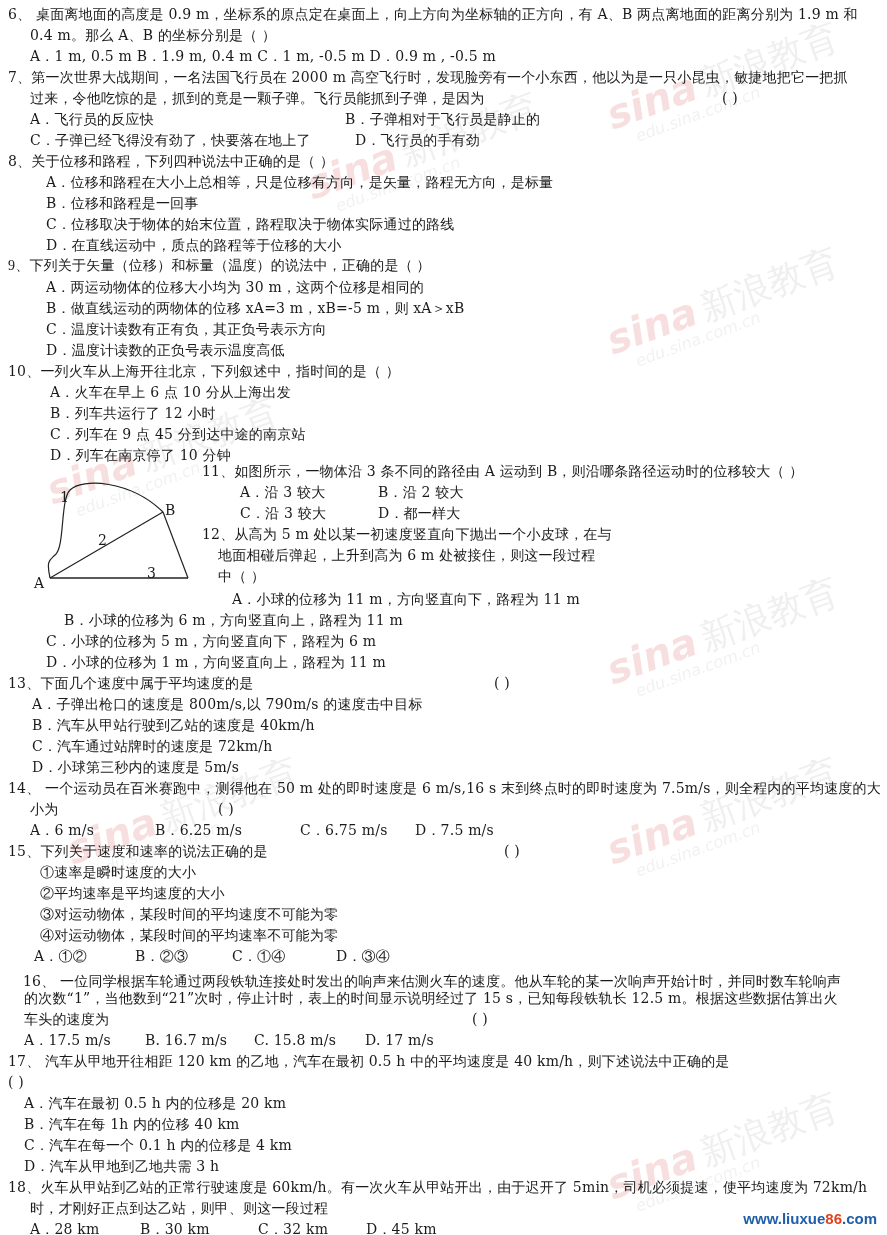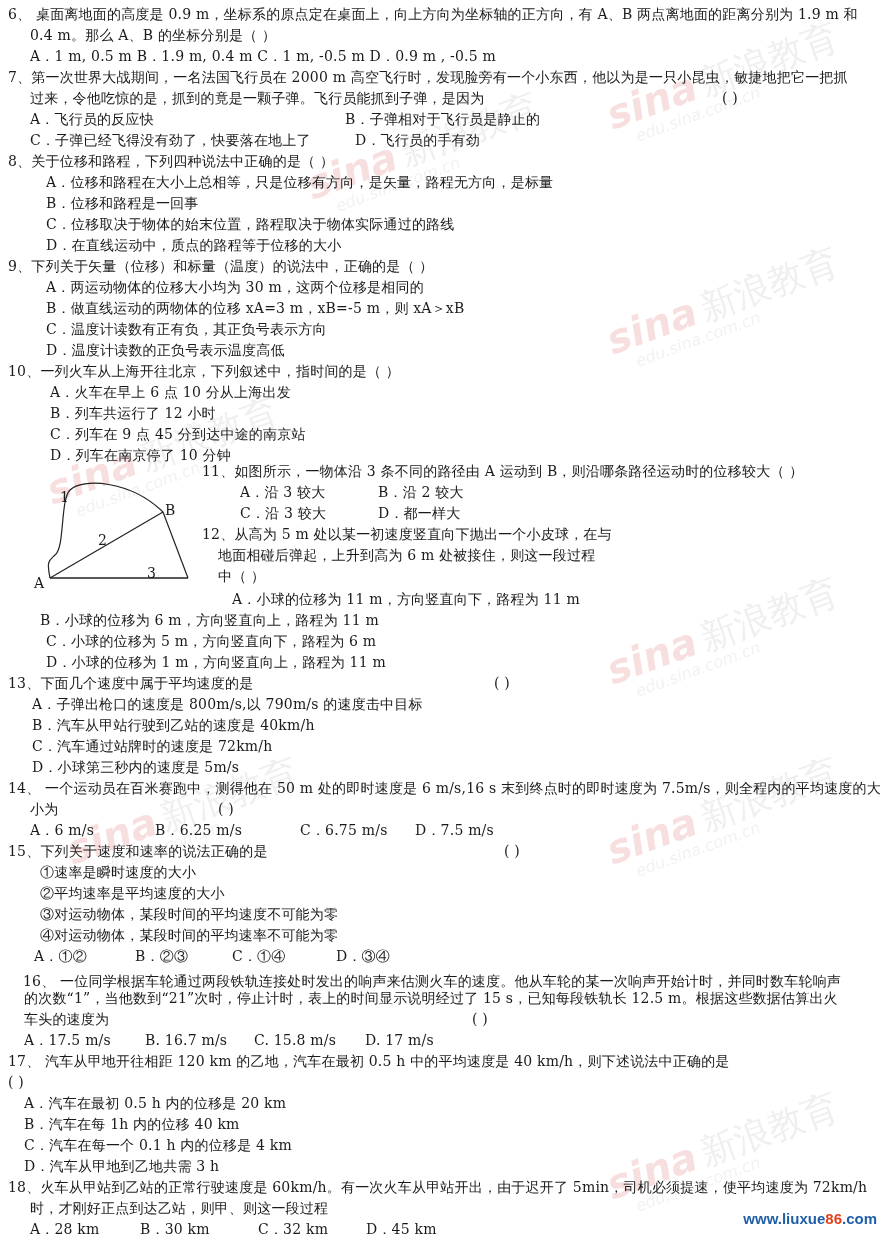--- a/index.html
+++ b/index.html
@@ -52,21 +52,21 @@
 <div class="line" style="left:345px;top:109px;">B．子弹相对于飞行员是静止的</div>
 <div class="line" style="left:30px;top:130px;">C．子弹已经飞得没有劲了，快要落在地上了</div>
 <div class="line" style="left:355px;top:130px;">D．飞行员的手有劲</div>
 
 <div class="line" style="left:8px;top:151px;">8、关于位移和路程，下列四种说法中正确的是（   ）</div>
 <div class="line" style="left:46px;top:172px;">A．位移和路程在大小上总相等，只是位移有方向，是矢量，路程无方向，是标量</div>
 <div class="line" style="left:46px;top:193px;">B．位移和路程是一回事</div>
 <div class="line" style="left:46px;top:214px;">C．位移取决于物体的始末位置，路程取决于物体实际通过的路线</div>
 <div class="line" style="left:46px;top:235px;">D．在直线运动中，质点的路程等于位移的大小</div>
 
-<div class="line" style="left:8px;top:256px;">9、下列关于矢量（位移）和标量（温度）的说法中，正确的是（        ）</div>
+<div class="line" style="left:8px;top:256px;font-family:Liberation Serif, serif;">9、下列关于矢量（位移）和标量（温度）的说法中，正确的是（        ）</div>
 <div class="line" style="left:46px;top:277px;">A．两运动物体的位移大小均为 30 m，这两个位移是相同的</div>
 <div class="line" style="left:46px;top:298px;">B．做直线运动的两物体的位移 xA=3 m，xB=-5 m，则 xA＞xB</div>
 <div class="line" style="left:46px;top:319px;">C．温度计读数有正有负，其正负号表示方向</div>
 <div class="line" style="left:46px;top:340px;">D．温度计读数的正负号表示温度高低</div>
 
 <div class="line" style="left:8px;top:361px;">10、一列火车从上海开往北京，下列叙述中，指时间的是（   ）</div>
 <div class="line" style="left:50px;top:382px;">A．火车在早上 6 点 10 分从上海出发</div>
 <div class="line" style="left:50px;top:403px;">B．列车共运行了 12 小时</div>
 <div class="line" style="left:50px;top:424px;">C．列车在 9 点 45 分到达中途的南京站</div>
 <div class="line" style="left:50px;top:445px;">D．列车在南京停了 10 分钟</div>
@@ -86,21 +86,21 @@
 <div class="line" style="left:202px;top:461px;">11、如图所示，一物体沿 3 条不同的路径由 A 运动到 B，则沿哪条路径运动时的位移较大（   ）</div>
 <div class="line" style="left:240px;top:482px;">A．沿 3 较大</div>
 <div class="line" style="left:378px;top:482px;">B．沿 2 较大</div>
 <div class="line" style="left:240px;top:503px;">C．沿 3 较大</div>
 <div class="line" style="left:378px;top:503px;">D．都一样大</div>
 
 <div class="line" style="left:202px;top:524px;">12、从高为 5 m 处以某一初速度竖直向下抛出一个小皮球，在与</div>
 <div class="line" style="left:218px;top:545px;">地面相碰后弹起，上升到高为 6 m 处被接住，则这一段过程</div>
 <div class="line" style="left:218px;top:566px;">中（   ）</div>
 <div class="line" style="left:232px;top:589px;">A．小球的位移为 11 m，方向竖直向下，路程为 11 m</div>
-<div class="line" style="left:40px;top:610px;">B．小球的位移为 6 m，方向竖直向上，路程为 11 m</div>
+<div class="line" style="left:64px;top:610px;">B．小球的位移为 6 m，方向竖直向上，路程为 11 m</div>
 <div class="line" style="left:46px;top:631px;">C．小球的位移为 5 m，方向竖直向下，路程为 6 m</div>
 <div class="line" style="left:46px;top:652px;">D．小球的位移为 1 m，方向竖直向上，路程为 11 m</div>
 
 <div class="line" style="left:8px;top:673px;">13、下面几个速度中属于平均速度的是</div>
 <div class="line" style="left:494px;top:673px;">(        )</div>
 <div class="line" style="left:32px;top:694px;">A．子弹出枪口的速度是 800m/s,以 790m/s 的速度击中目标</div>
 <div class="line" style="left:32px;top:715px;">B．汽车从甲站行驶到乙站的速度是 40km/h</div>
 <div class="line" style="left:32px;top:736px;">C．汽车通过站牌时的速度是 72km/h</div>
 <div class="line" style="left:32px;top:757px;">D．小球第三秒内的速度是 5m/s</div>
 

